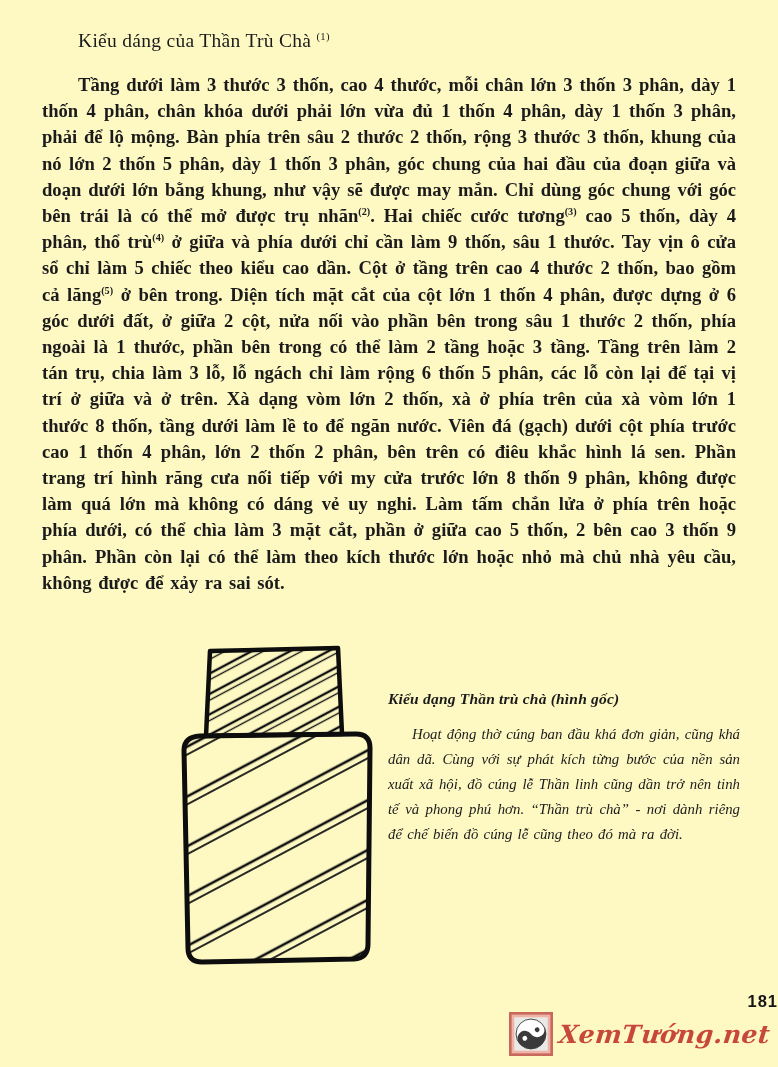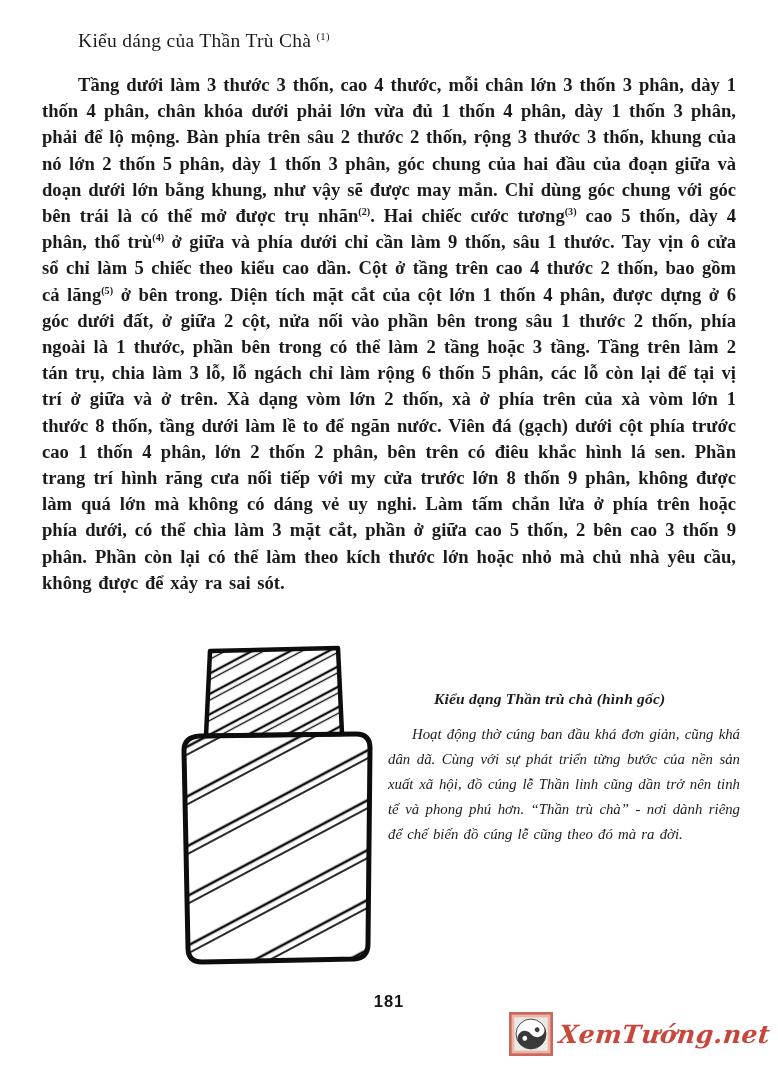--- a/index.html
+++ b/index.html
@@ -1,21 +1,21 @@
 <!DOCTYPE html>
 <html lang="vi"><head>
 <meta charset="utf-8">
 <style>
   html, body { margin: 0; padding: 0; background: #e9e9e9; }
   .page {
     position: relative;
     width: 778px;
     height: 1067px;
     margin: 0 auto;
-    background: #ffffff;
+    background: #fef9c3;
     overflow: hidden;
     font-family: "Liberation Serif", "DejaVu Serif", serif;
     color: #1b1b1b;
   }
   .title {
     position: absolute;
     left: 78px;
     top: 30px;
     width: 660px;
     font-size: 19.5px;
@@ -52,36 +52,35 @@
     left: 388px;
     top: 690px;
     width: 352px;
   }
   .caption-title {
     font-size: 15.5px;
     font-weight: bold;
     font-style: italic;
     margin-bottom: 14px;
     letter-spacing: 0.2px;
-    margin-left: 46px;
   }
   .caption-body {
     font-size: 14.8px;
     font-style: italic;
     line-height: 25px;
     text-align: justify;
     text-indent: 24px;
     word-spacing: 1.5px;
   }
   .page-number {
     position: absolute;
     left: 0;
     top: 992px;
     width: 778px;
-    text-align: center;
+    text-align: right;
     font-family: "Liberation Sans", "DejaVu Sans", sans-serif;
     font-weight: bold;
     font-size: 16.5px;
     letter-spacing: 1px;
     color: #141414;
   }
   .watermark {
     position: absolute;
     right: 8px;
     top: 1012px;
@@ -127,21 +126,21 @@
       </defs>
 
       <polygon points="30,7 158,4 162,90 26,92" fill="url(#hatchNeck)" stroke="#0d0d0d" stroke-width="4.5" stroke-linejoin="round"></polygon>
 
       <path d="M 20,92 L 176,90 Q 190,90 190,104 L 188,300 Q 188,314 174,315 L 22,318 Q 8,318 8,304 L 4,106 Q 4,93 20,92 Z" fill="url(#hatchBody)" stroke="#0d0d0d" stroke-width="5" stroke-linejoin="round"></path>
     </svg>
   </div>
 
   <div class="caption-block">
     <div class="caption-title">Kiểu dạng Thần trù chà (hình gốc)</div>
-    <div class="caption-body">Hoạt động thờ cúng ban đầu khá đơn giản, cũng khá dân dã. Cùng với sự phát triển từng bước của nền sản xuất xã hội, đồ cúng lễ Thần linh cũng dần trở nên tinh tế và phong phú hơn. “Thần trù chà” - nơi dành riêng để chế biến đồ cúng lễ cũng theo đó mà ra đời.</div>
+    <div class="caption-body">Hoạt động thờ cúng ban đầu khá đơn giản, cũng khá dân dã. Cùng với sự phát kích từng bước của nền sản xuất xã hội, đồ cúng lễ Thần linh cũng dần trở nên tinh tế và phong phú hơn. “Thần trù chà” - nơi dành riêng để chế biến đồ cúng lễ cũng theo đó mà ra đời.</div>
   </div>
 
   <div class="page-number">181</div>
 
   <div class="watermark">
     <svg class="yinyang-box" viewBox="0 0 100 100" xmlns="http://www.w3.org/2000/svg">
       <rect x="3" y="3" width="94" height="94" fill="#efb3a8" stroke="#c8695c" stroke-width="6"></rect>
       <rect x="12" y="12" width="76" height="76" fill="#e9e9e5"></rect>
       <circle cx="50" cy="50" r="34" fill="#ffffff" stroke="#333" stroke-width="2"></circle>
       <path d="M 50,16 A 34,34 0 0 1 50,84 A 17,17 0 0 1 50,50 A 17,17 0 0 0 50,16 Z" fill="#3a3a3a" transform="rotate(55 50 50)"></path>

